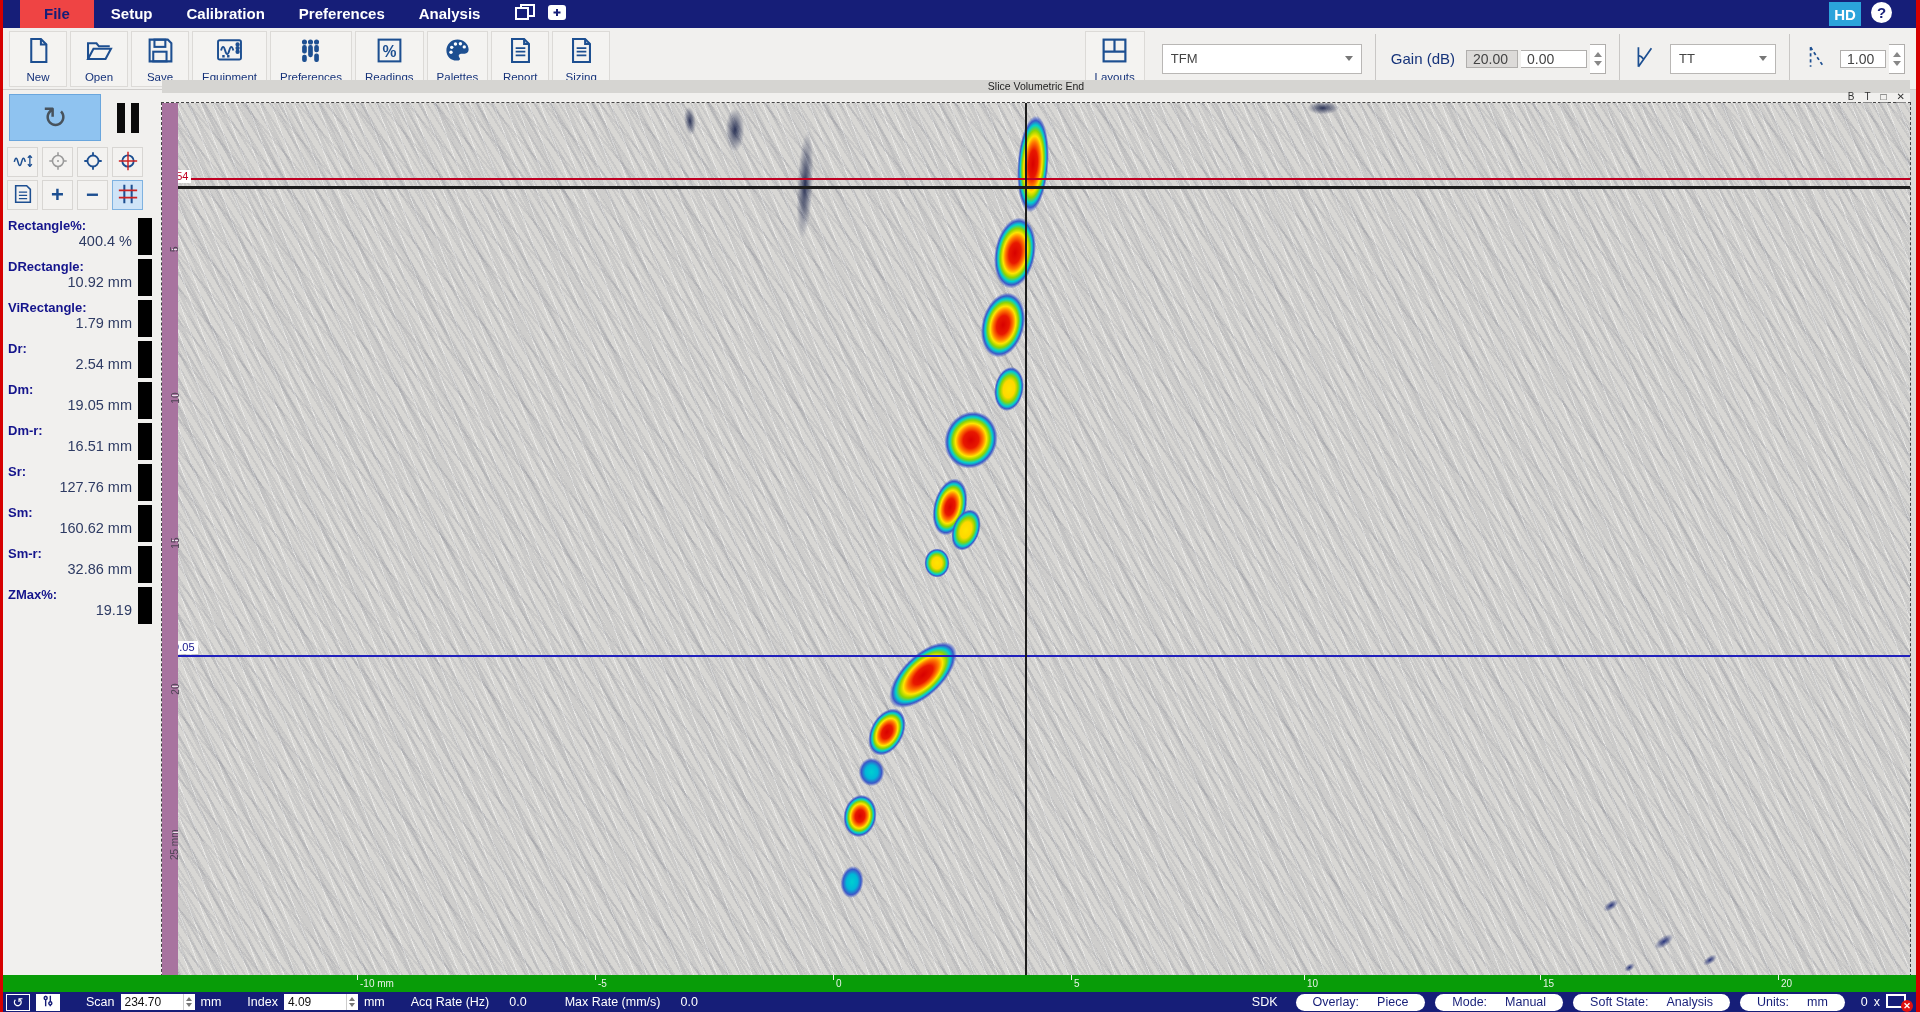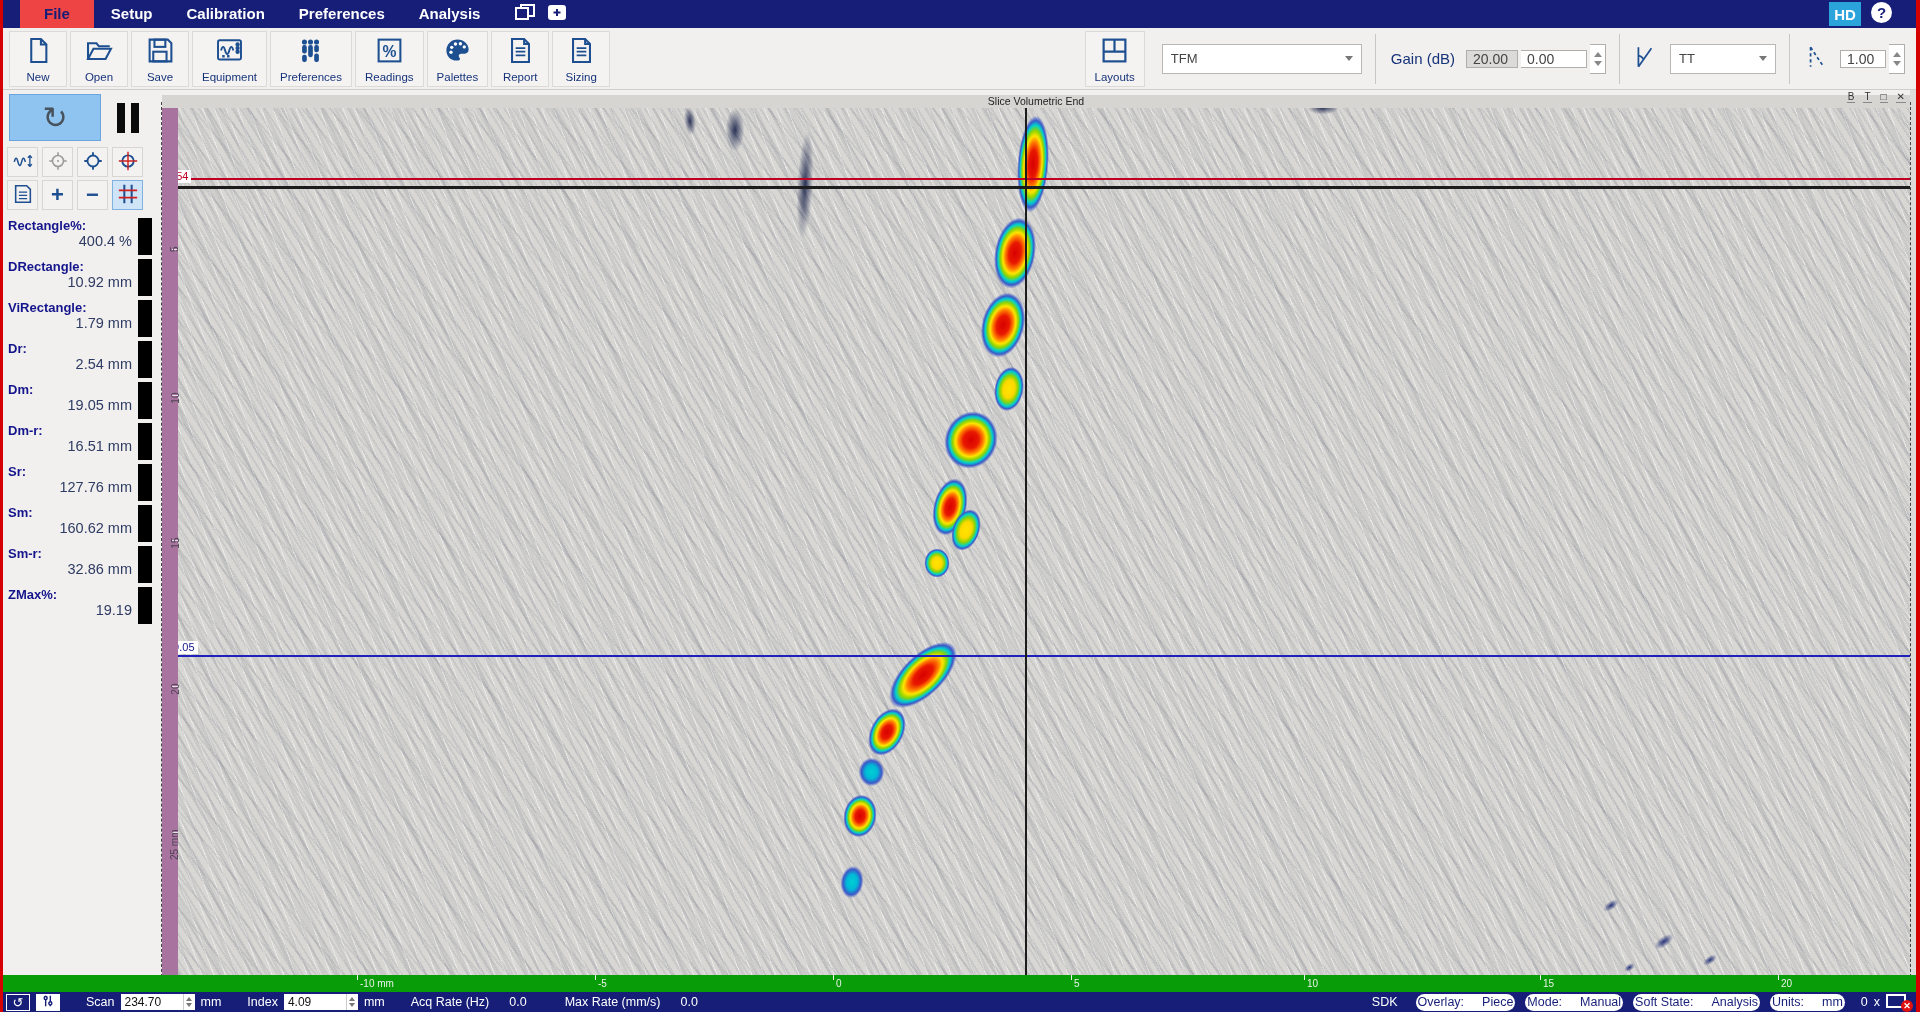--- a/index.html
+++ b/index.html
@@ -48,21 +48,21 @@
   .sb-small.sel{background:#cfe4f7;border:1px solid #7fb2e0;}
   .pm{font-size:22px;font-weight:bold;color:#1d4f91;line-height:20px;}
 
   #readings{position:absolute;left:0;top:126px;width:157px;}
   .reading-row{position:relative;height:41px;}
   .reading-label{font-size:13px;font-weight:bold;color:#14148c;padding-left:5px;padding-top:2px;}
   .reading-value{font-size:14.5px;color:#2e3b63;text-align:right;padding-right:28px;}
   .reading-bar{position:absolute;right:8px;top:2px;width:14px;height:37px;background:#000;}
 
   
-  #view-title{position:absolute;left:162px;top:95px;width:1748px;height:13px;background:#d6d5d2;text-align:center;font-size:10.5px;color:#222;line-height:13px;z-index:5;}
+  #view-title{position:absolute;left:162px;top:80px;width:1748px;height:13px;background:#d6d5d2;text-align:center;font-size:10.5px;color:#222;line-height:13px;z-index:5;}
   #view-corner{position:absolute;right:14px;top:90px;height:13px;display:flex;gap:8px;align-items:center;z-index:6;font-size:10px;color:#333;}
   #view-corner .vc{line-height:11px;border-bottom:1px solid #888;padding:0 1px;}
   #view-box{position:absolute;left:161px;top:102px;width:1750px;height:890px;border:1px dashed #444;z-index:4;pointer-events:none;}
 
   #vruler{position:absolute;left:162px;top:103px;width:16px;height:872px;background:#a8739f;z-index:3;}
   .vtick{position:absolute;right:0;width:6px;height:1px;background:#e8e0e8;}
   .vtick-label{position:absolute;right:3px;font-size:10px;color:#4d4454;transform:rotate(-90deg);transform-origin:right center;white-space:nowrap;}
 
   #scan{position:absolute;left:178px;top:103px;width:1732px;height:872px;overflow:hidden;z-index:2;
     background-color:#d8d7d4;
@@ -95,21 +95,21 @@
   
   #statusbar{position:absolute;left:0;top:992px;width:1920px;height:20px;background:#161e78;display:flex;align-items:center;color:#fff;font-size:12.5px;padding:0 10px 0 6px;gap:6px;z-index:50;}
   .st-iconbox{width:24px;height:17px;border:1px solid #fff;display:flex;align-items:center;justify-content:center;flex:none;}
   .st-iconbox.dark{background:#161e78;color:#fff;font-size:13px;}
   .st-iconbox.lite{background:#fff;}
   .st-input{background:#fff;color:#111;height:16px;display:flex;align-items:center;padding:0 4px;width:62px;font-size:12px;}
   .st-spin{display:flex;flex-direction:column;gap:2px;align-items:center;justify-content:center;background:#fff;height:16px;width:12px;border-left:1px solid #ccc;}
   .st-spin i{width:0;height:0;border-left:3px solid transparent;border-right:3px solid transparent;}
   .st-spin i.up{border-bottom:4px solid #777;}
   .st-spin i.dn{border-top:4px solid #777;}
-  .pill{background:#fff;color:#161e78;border-radius:9px;height:17px;display:flex;align-items:center;padding:0 2px;gap:18px;font-size:12.5px;flex:none;}
+  .pill{background:#fff;color:#161e78;border-radius:9px;height:17px;display:flex;align-items:center;padding:0 17px;gap:18px;font-size:12.5px;flex:none;}
   .st-label{white-space:nowrap;}
   .st-gap{width:14px;flex:none;}
   .st-flex{flex:1;}
   .monitor{position:relative;width:24px;height:16px;flex:none;}
   .monitor .scr{position:absolute;left:0;top:0;width:20px;height:14px;border:2px solid #fff;background:#161e78;}
   .monitor .badge{position:absolute;right:-3px;bottom:-2px;width:12px;height:12px;border-radius:50%;background:#e01010;color:#fff;font-size:9px;font-weight:bold;display:flex;align-items:center;justify-content:center;line-height:1;}
 </style>
 </head>
 <body>
 

